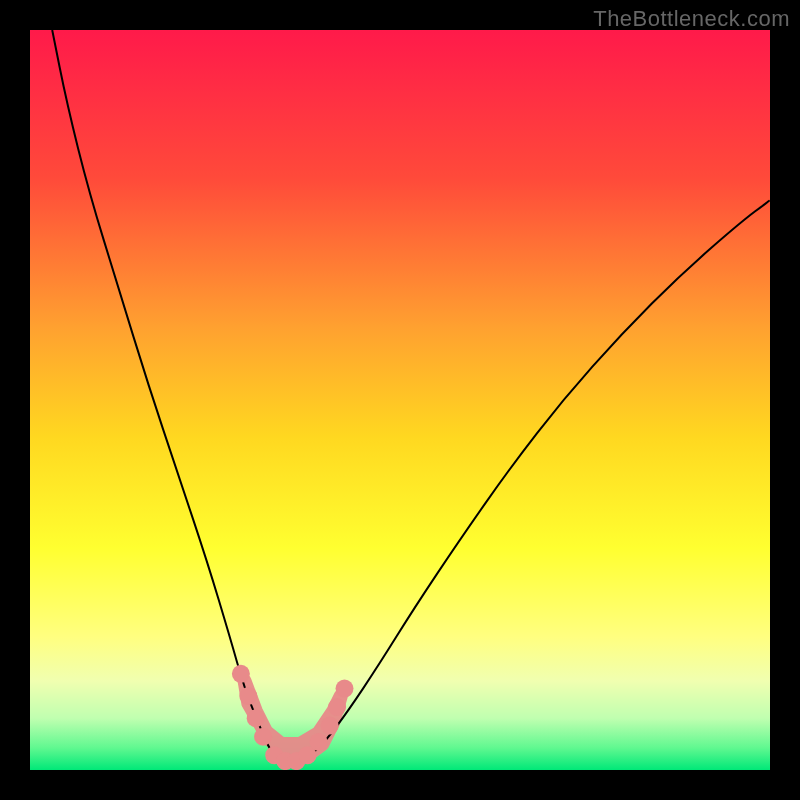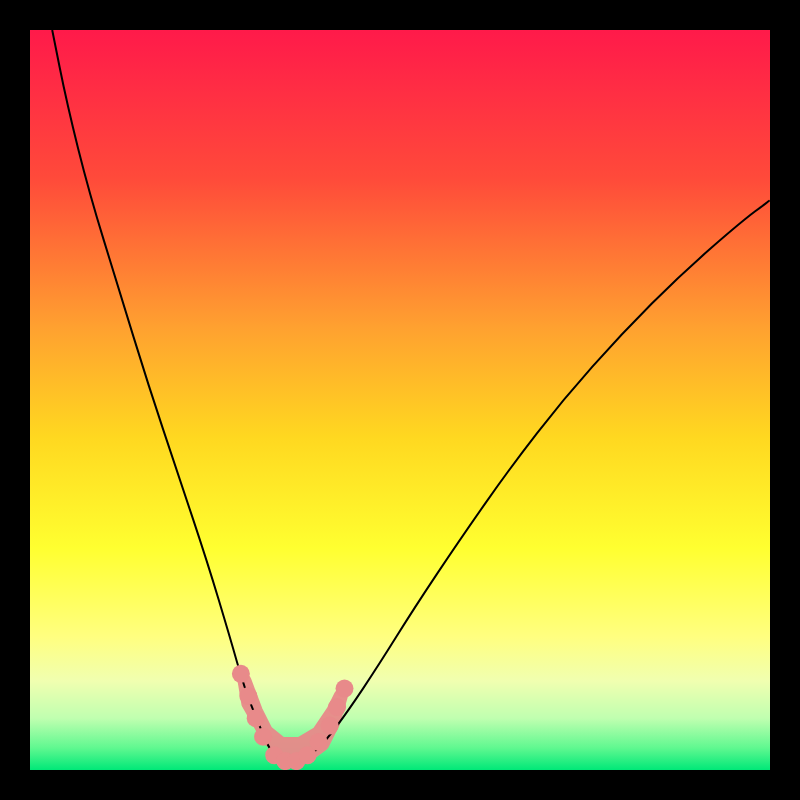--- a/index.html
+++ b/index.html
@@ -37,20 +37,21 @@
     letter-spacing: 0.5px;
   }
   svg {
     display: block;
   }
 </style>
 </head>
 <body>
 
 <div class="frame">
+  <div class="watermark">TheBottleneck.com</div>
   <div class="plot-area">
     <svg id="chart-svg" width="740" height="740" viewBox="0 0 740 740">
         <defs>
           <linearGradient id="bg-grad" x1="0" y1="0" x2="0" y2="1">
             <stop offset="0%" stop-color="#ff1a4a"></stop>
             <stop offset="20%" stop-color="#ff4a3a"></stop>
             <stop offset="40%" stop-color="#ffa030"></stop>
             <stop offset="55%" stop-color="#ffd820"></stop>
             <stop offset="70%" stop-color="#ffff30"></stop>
             <stop offset="82%" stop-color="#ffff80"></stop>

